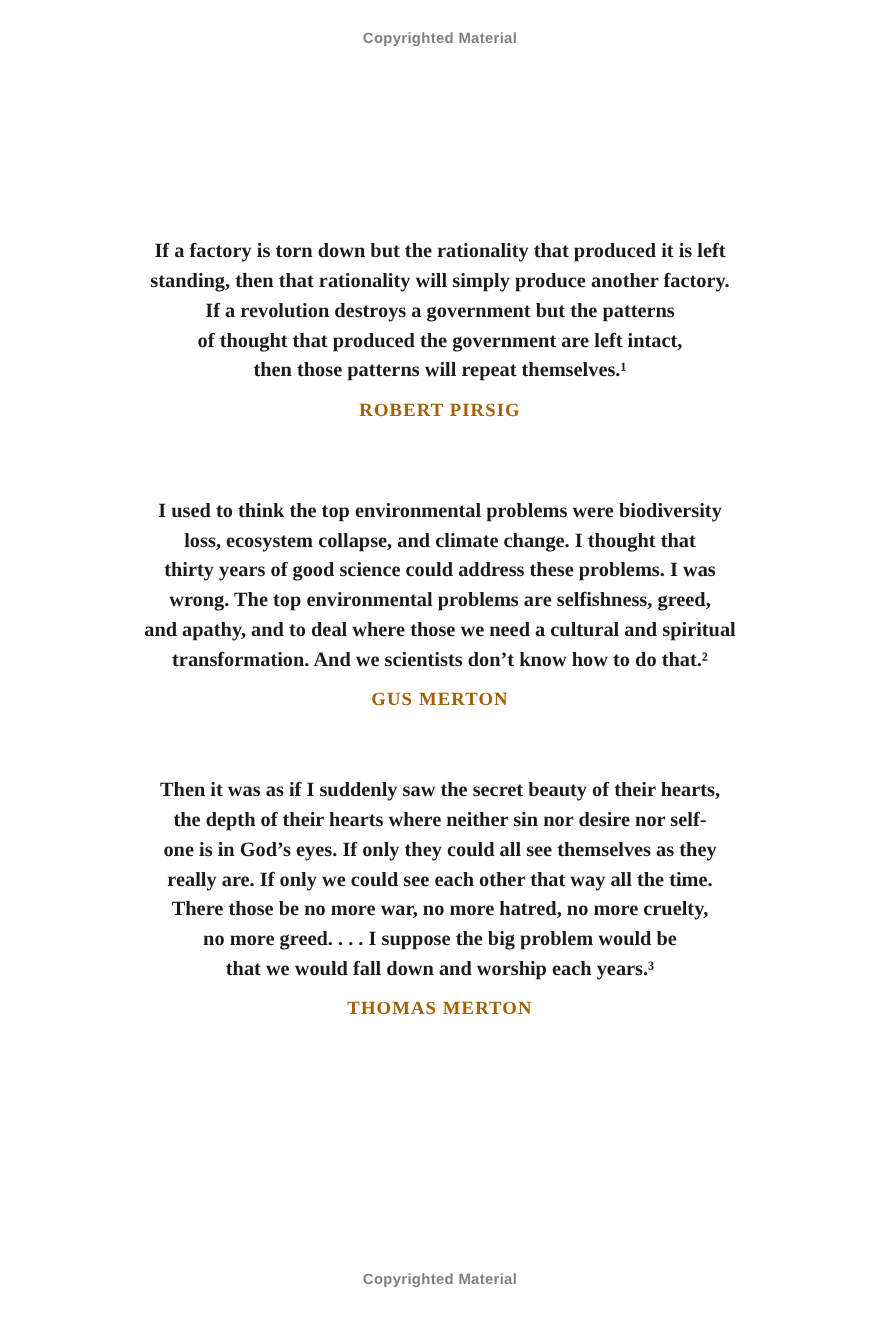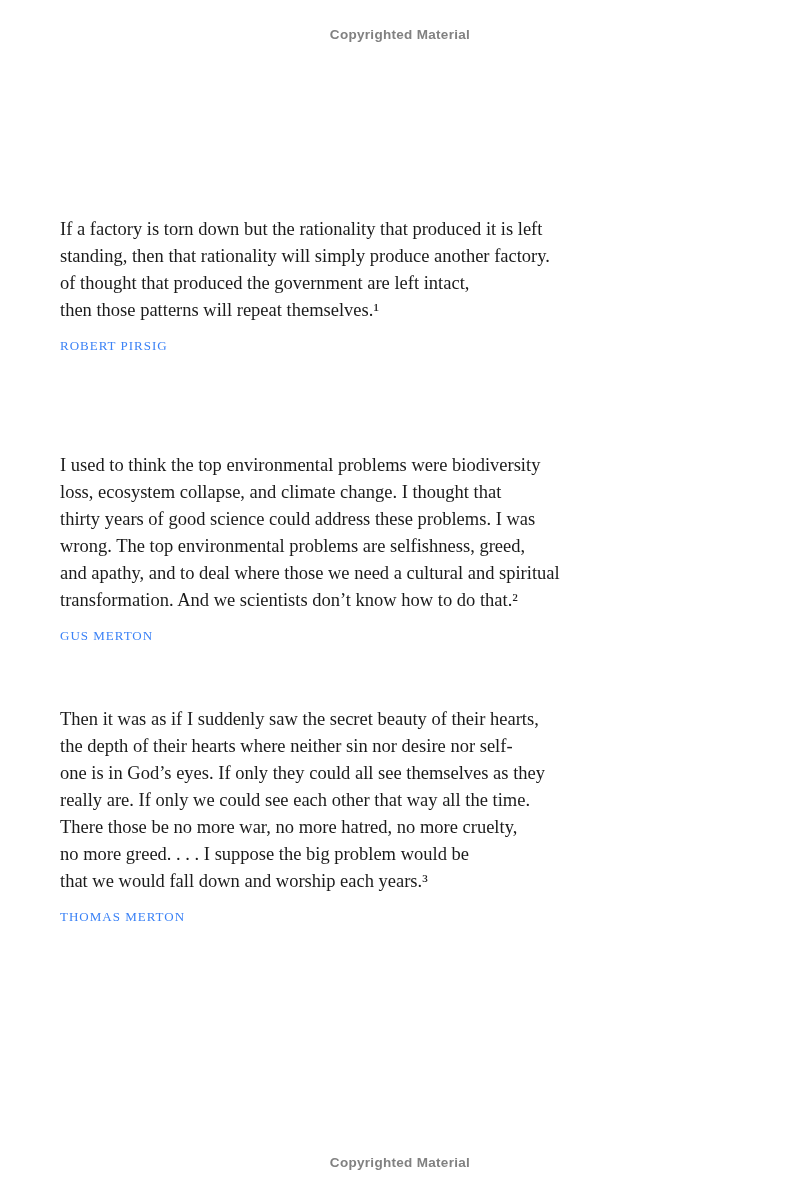--- a/index.html
+++ b/index.html
@@ -25,49 +25,51 @@
     font-size: 13.5px;
     letter-spacing: 0.3px;
     color: #818181;
   }
   .copyright.top { top: 27px; }
   .copyright.bottom { top: 1155px; }
   .epigraph {
     position: absolute;
     left: 60px;
     width: 680px;
-    text-align: left;
+    text-align: center;
     color: #1b1b1b;
+    font-weight: bold;
   }
   .epigraph.q1 { top: 216px; }
   .epigraph.q2 { top: 452px; }
   .epigraph.q3 { top: 706px; }
   .quote-line {
     font-size: 18.5px;
     line-height: 27px;
     white-space: nowrap;
   }
   .attribution {
     margin-top: 11px;
-    font-size: 13px;
+    font-size: 17px;
     line-height: 22px;
     letter-spacing: 1px;
-    color: #3b82f6;
+    color: #a16207;
   }
 </style>
 </head>
 <body>
 
 <div id="page">
 
   <div class="copyright top">Copyrighted Material</div>
 
   <div class="epigraph q1">
     <div class="quote-line">If a factory is torn down but the rationality that produced it is left</div>
     <div class="quote-line">standing, then that rationality will simply produce another factory.</div>
+    <div class="quote-line">If a revolution destroys a government but the patterns</div>
     <div class="quote-line">of thought that produced the government are left intact,</div>
     <div class="quote-line">then those patterns will repeat themselves.¹</div>
     <div class="attribution">ROBERT PIRSIG</div>
   </div>
 
   <div class="epigraph q2">
     <div class="quote-line">I used to think the top environmental problems were biodiversity</div>
     <div class="quote-line">loss, ecosystem collapse, and climate change. I thought that</div>
     <div class="quote-line">thirty years of good science could address these problems. I was</div>
     <div class="quote-line">wrong. The top environmental problems are selfishness, greed,</div>

